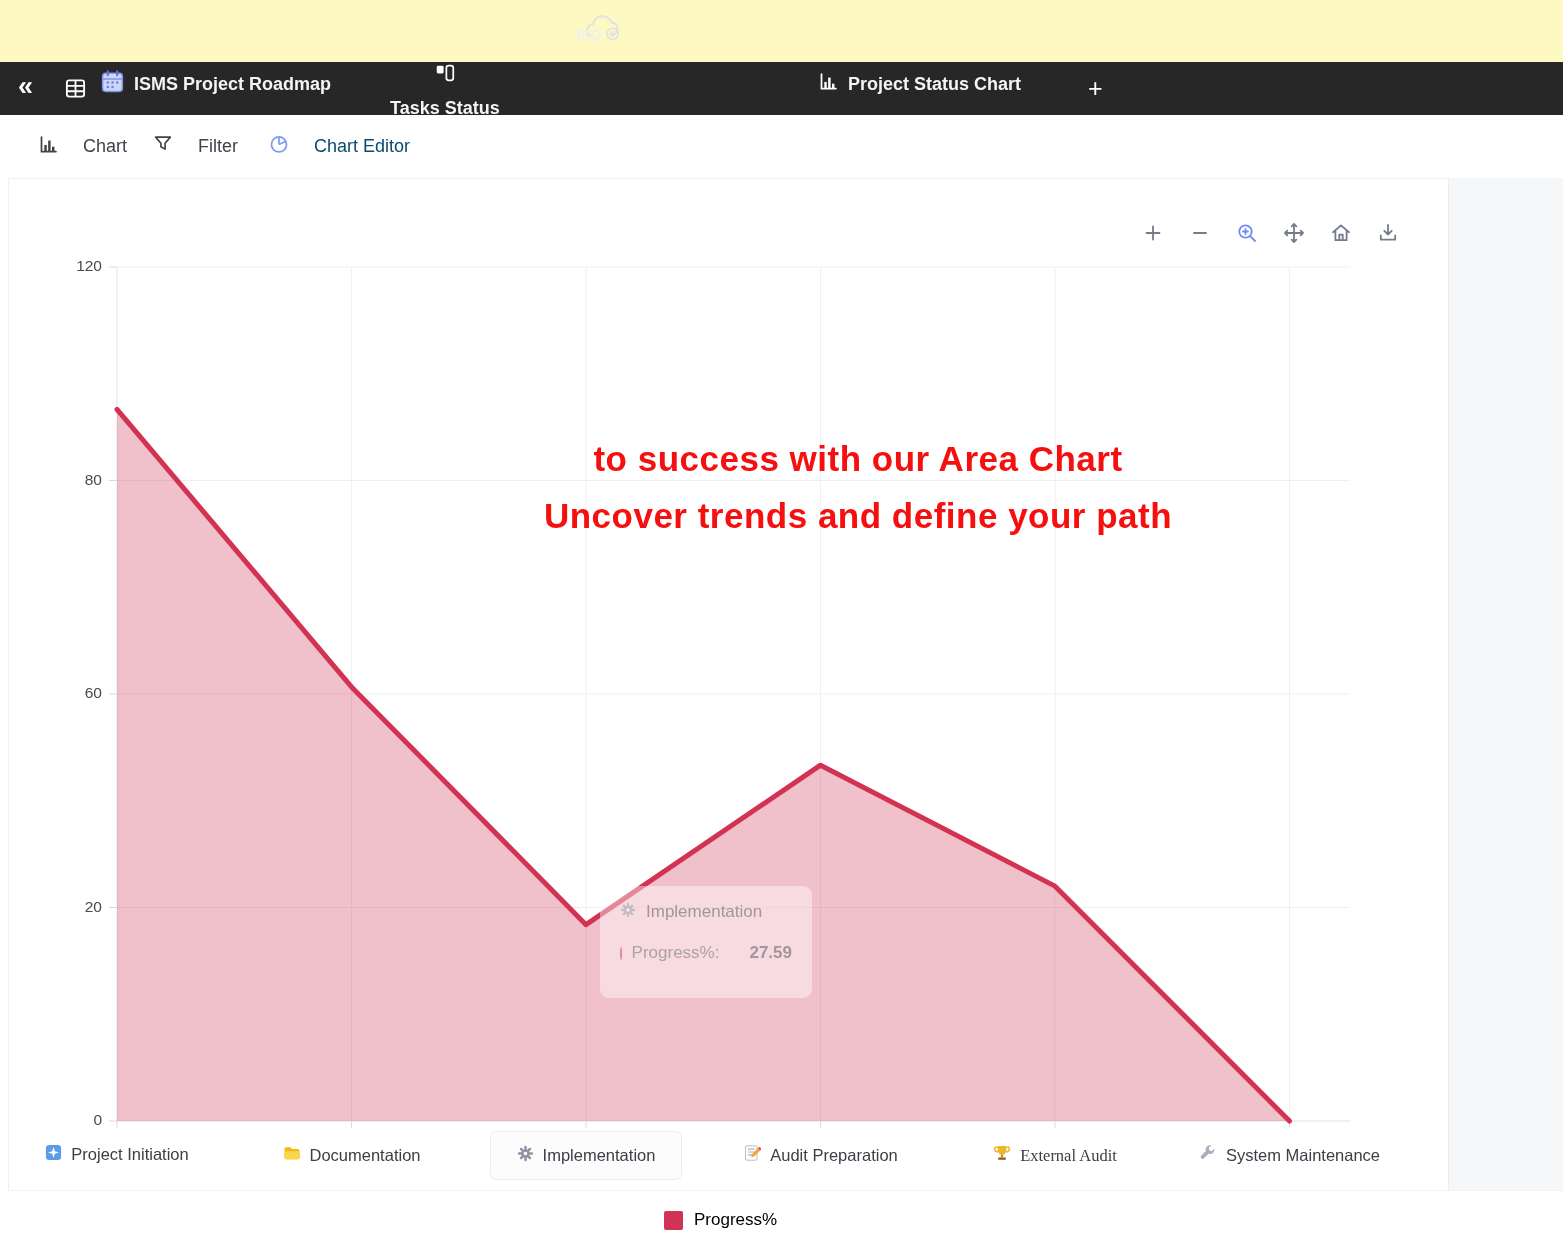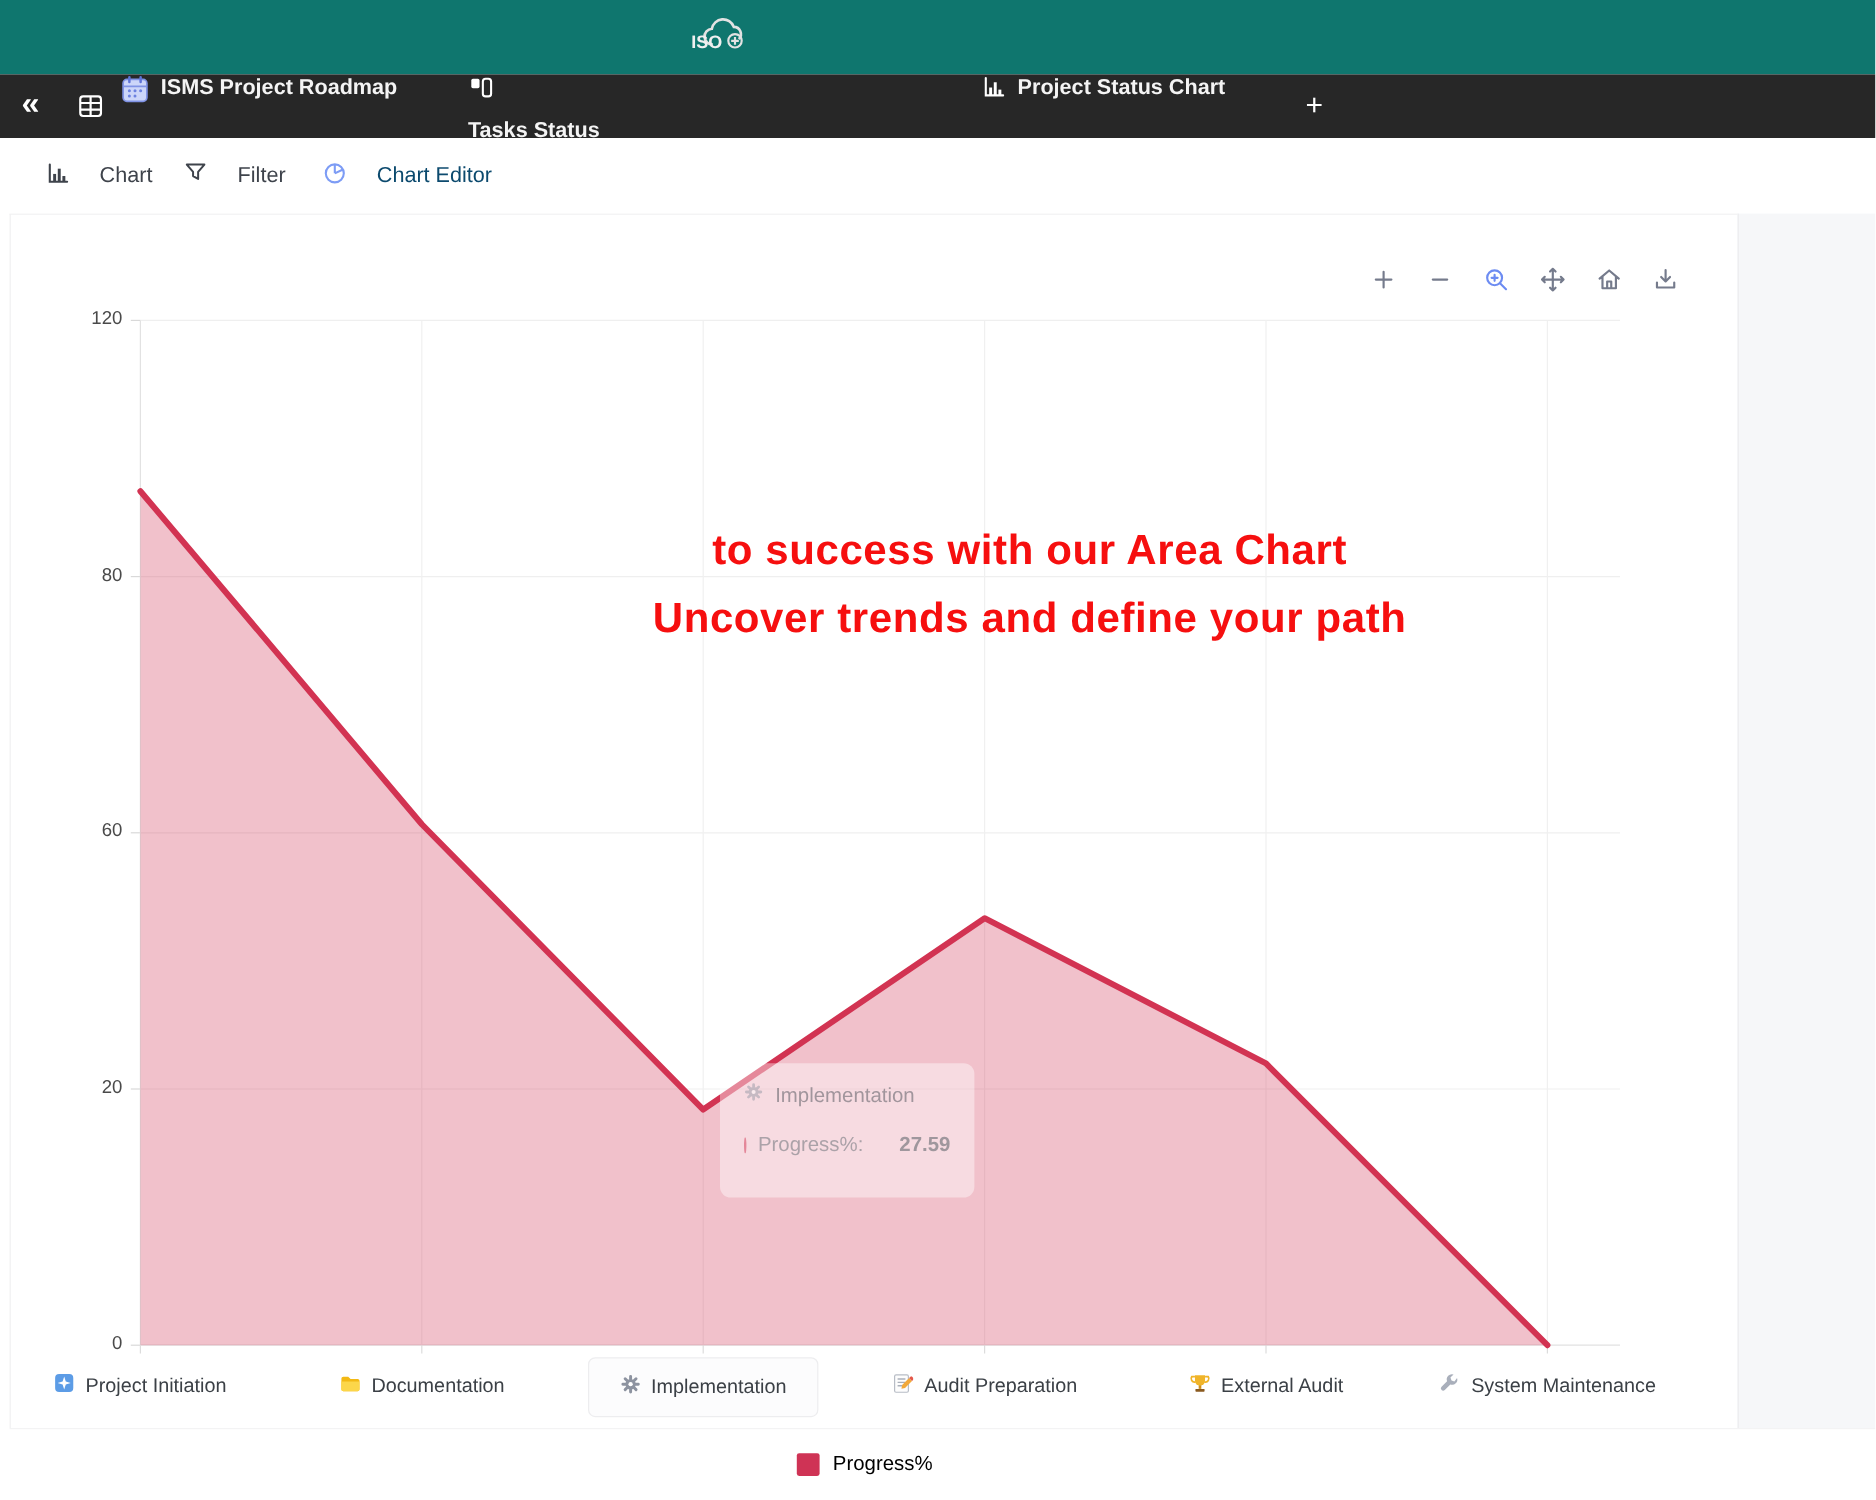--- a/index.html
+++ b/index.html
@@ -1,25 +1,25 @@
 <!DOCTYPE html>
 <html><head>
 <meta charset="utf-8">
 <style>
   * { margin:0; padding:0; box-sizing:border-box; }
   body { background:#fff; font-family:"Liberation Sans", sans-serif; }
   .screen { position:relative; width:1563px; height:1250px; background:#fff; overflow:hidden; }
 
   
-  .topbar { position:absolute; left:0; top:0; width:1563px; height:62px; background:#0f766e; }
+  .topbar { position:absolute; left:0; top:0; width:1563px; height:62px; background:#fef9c3; }
   .logo { position:absolute; left:574px; top:13px; }
   .tabbar { position:absolute; left:0; top:62px; width:1563px; height:53px; background:#272727; }
   .collapse { position:absolute; left:18px; top:9px; color:#fff; font-size:27px; font-weight:bold; letter-spacing:-2px; cursor:pointer; }
   .icon-btn { position:absolute; top:15px; }
-  .tab-item { position:absolute; top:0; height:44px; display:flex; gap:9px; color:#f4f4f4; font-size:18px; font-weight:bold; cursor:pointer; }
+  .tab-item { position:absolute; top:0; height:44px; display:flex; align-items:center; gap:9px; color:#f4f4f4; font-size:18px; font-weight:bold; cursor:pointer; }
   .tab-active { position:absolute; left:586px; top:71px; width:214px; height:44px; background:#fff; border-radius:11px 11px 0 0; display:flex; align-items:center; justify-content:center; gap:10px; color:#2f3237; font-size:18px; font-weight:bold; cursor:pointer; }
   .add-tab { position:absolute; left:1088px; top:0; height:53px; display:flex; align-items:center; color:#fff; font-size:25px; font-weight:400; cursor:pointer; }
 
   
   .toolbar { position:absolute; left:0; top:115px; width:1563px; height:63px; background:#fff; }
   .tool-item { position:absolute; top:0; height:63px; display:flex; align-items:center; gap:24px; color:#3e434b; font-size:18px; cursor:pointer; }
   .tool-item.blue { color:#0c4a6e; }
 
   
   .chart-card { position:absolute; left:8px; top:178px; width:1440px; height:1012px; background:#fff; border-top:1px solid #f2f2f3; border-left:1px solid #f0f0f1; }
@@ -298,21 +298,21 @@
         <div class="xlab">
           <span><svg width="18" height="18" viewBox="0 0 18 18">
               <rect x="2.5" y="1.8" width="11.5" height="14.4" rx="1.2" fill="#fdfdfd" stroke="#b8bdc6"></rect>
               <path d="M5 5.2 h6.5 M5 8 h6.5 M5 10.8 h4" stroke="#aab0ba" stroke-width="1.2"></path>
               <path d="M8.8 10.2 L14.6 4.4 l2.4 2.4 L11.2 12.6 l-3 .6 Z" fill="#f2a93b"></path>
               <path d="M14.6 4.4 l2.4 2.4 1.1-1.1 a1 1 0 0 0 0-1.4 l-1-1 a1 1 0 0 0-1.4 0 Z" fill="#e4584a"></path>
             </svg></span>
           <span>Audit Preparation</span>
         </div>
       </div>
-      <div class="xlab-wrap" style="left: 925px;">
+      <div class="xlab-wrap" style="left: 925px; font-family: Liberation Serif, serif;">
         <div class="xlab">
           <span><svg width="18" height="18" viewBox="0 0 18 18">
               <path d="M4.8 2 h8.4 v4.6 a4.2 4.2 0 0 1-8.4 0 Z" fill="#f0b429"></path>
               <path d="M4.8 3.2 H2.2 a2.8 2.8 0 0 0 3 4.4 M13.2 3.2 h2.6 a2.8 2.8 0 0 1-3 4.4" fill="none" stroke="#f0b429" stroke-width="1.5"></path>
               <rect x="7.9" y="10.4" width="2.2" height="3" fill="#d19016"></rect>
               <rect x="5.2" y="13.4" width="7.6" height="2.4" rx="0.6" fill="#8a5a1f"></rect>
             </svg></span>
           <span>External Audit</span>
         </div>
       </div>

